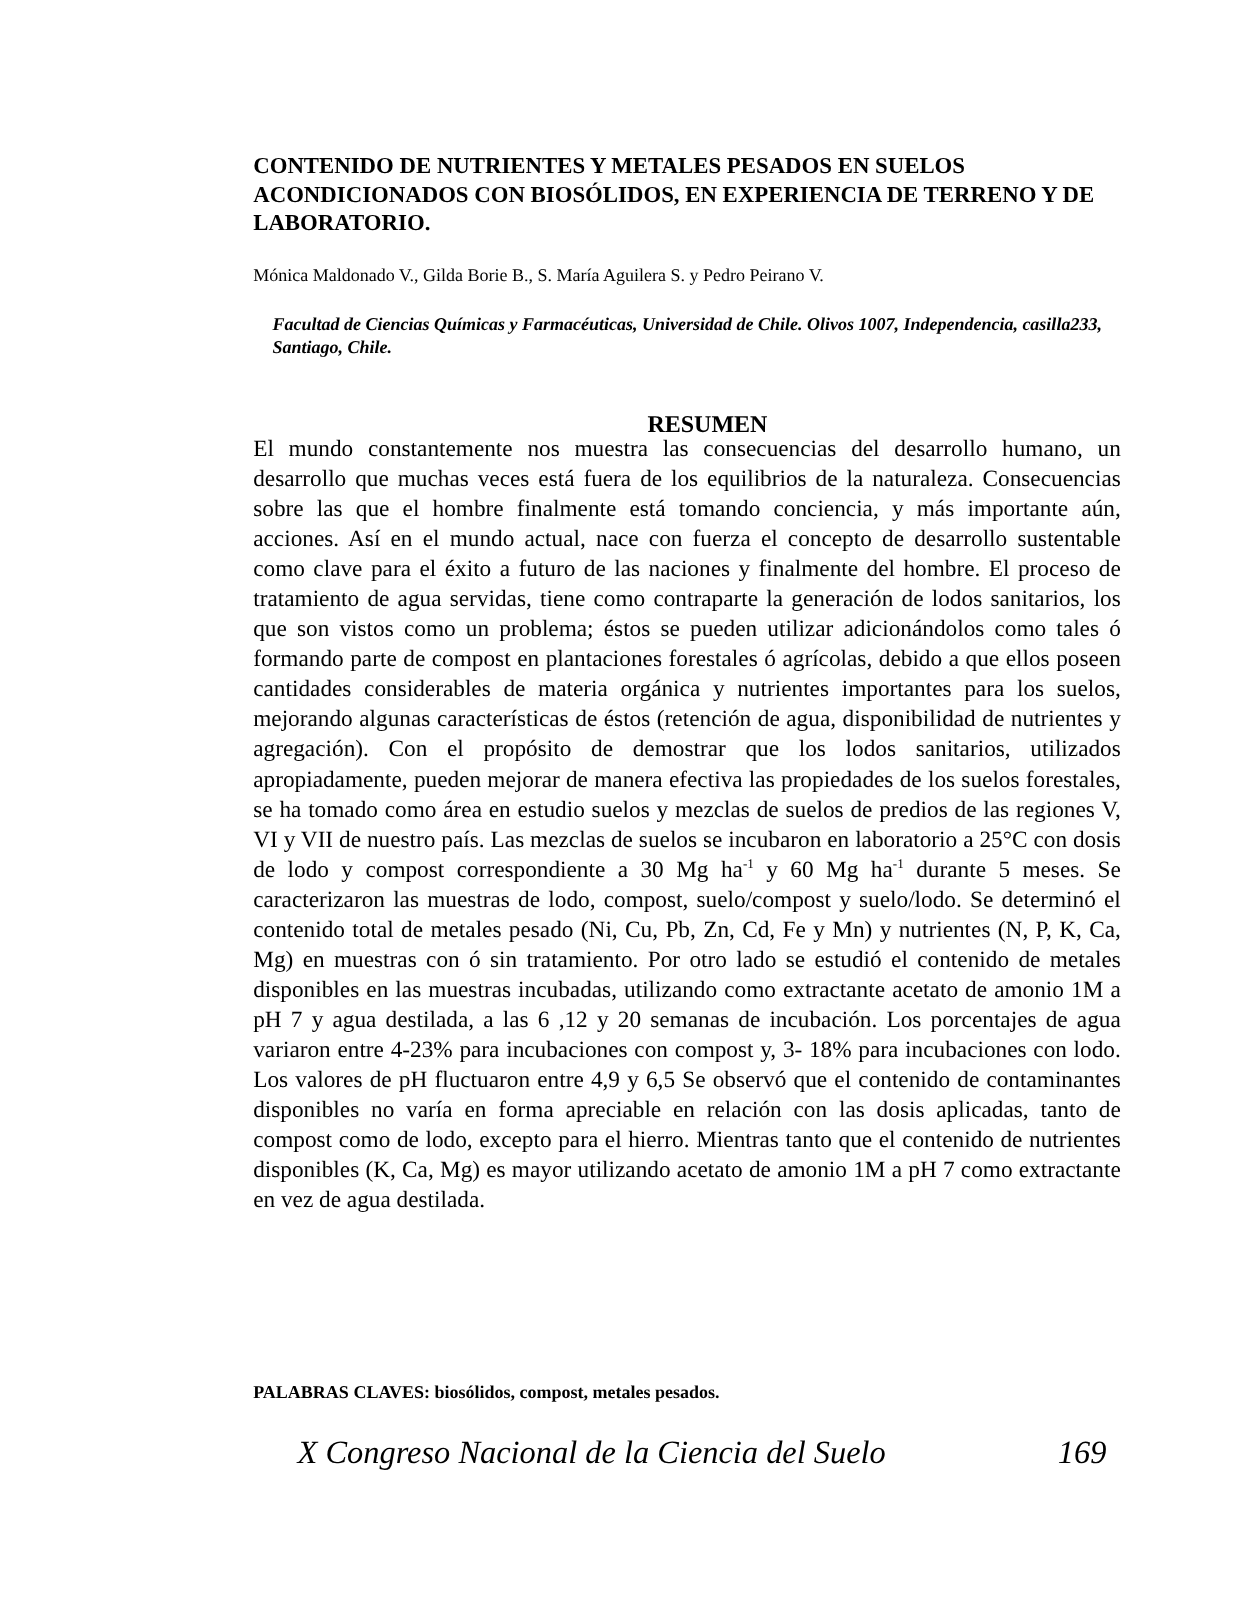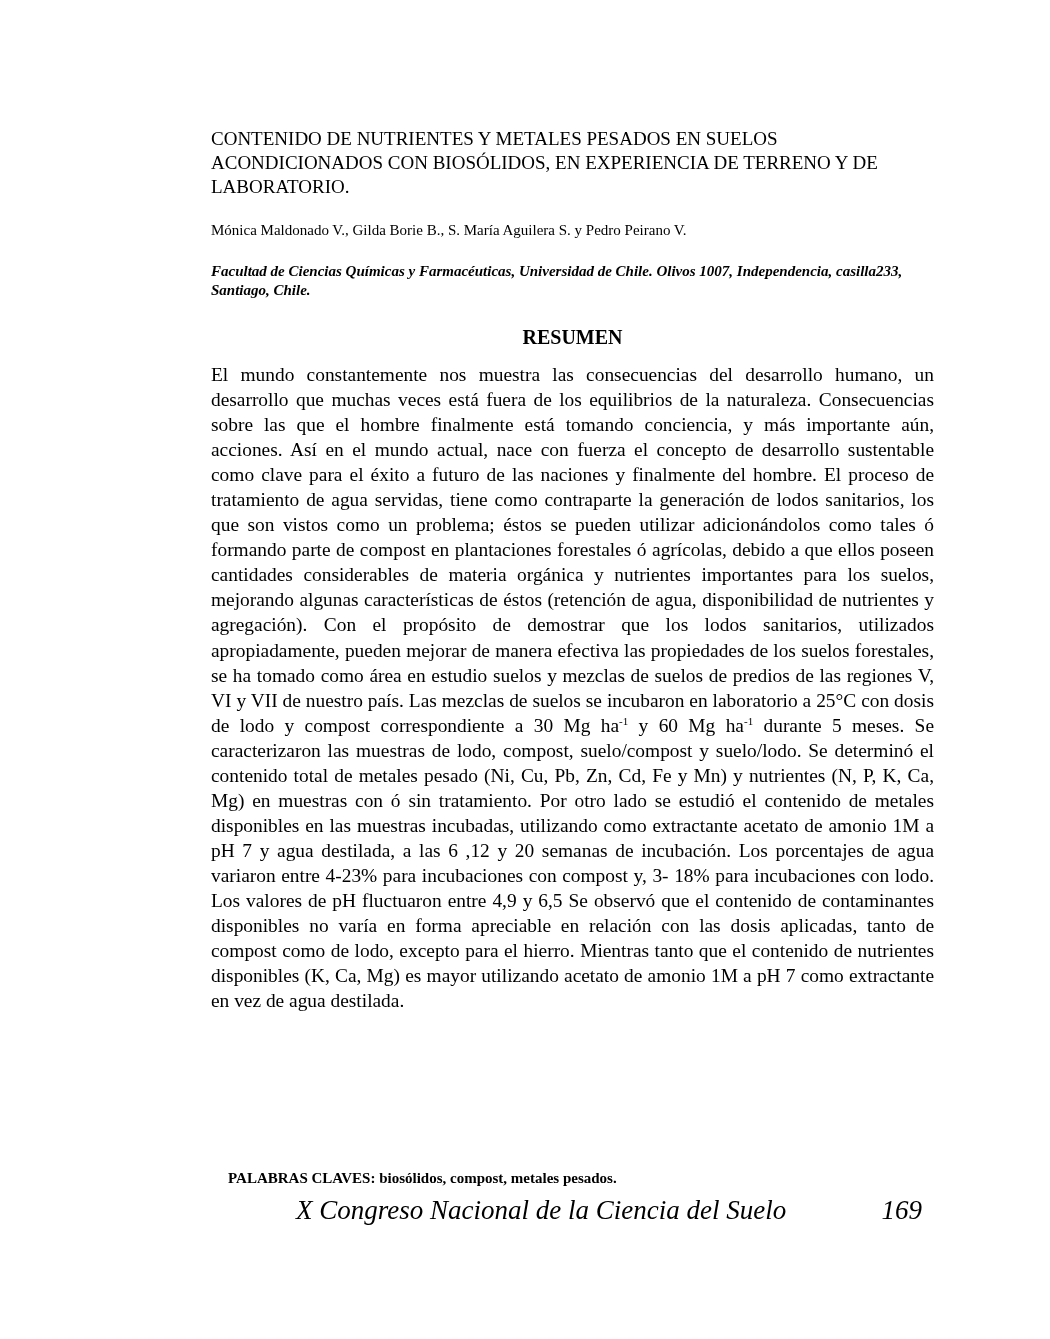--- a/index.html
+++ b/index.html
@@ -1,26 +1,26 @@
 <!DOCTYPE html>
 <html><head>
 <meta charset="utf-8">
 <style>
   html, body { margin: 0; padding: 0; background: #ffffff; }
   body { width: 1050px; height: 1339px; position: relative; overflow: hidden; font-family: "Liberation Serif", serif; color: #000; }
   .page { position: absolute; left: 211px; top: 0; width: 723px; }
-  .title { position: absolute; top: 127px; left: 0; width: 723px; font-weight: normal; font-size: 19px; line-height: 24px; margin: 0; }
+  .title { position: absolute; top: 127px; left: 0; width: 723px; font-weight: bold; font-size: 19px; line-height: 24px; margin: 0; }
   .authors { position: absolute; top: 221px; left: 0; font-weight: normal; font-size: 15px; line-height: 18px; margin: 0; }
-  .affil { position: absolute; top: 262px; left: 0; width: 723px; font-style: italic; font-weight: bold; font-size: 15px; line-height: 19px; margin: 0; }
-  .heading { position: absolute; top: 325px; left: 0; width: 723px; text-align: center; font-weight: bold; font-size: 20px; line-height: 24px; margin: 0; }
+  .affil { position: absolute; top: 262px; left: 16px; width: 723px; font-style: italic; font-weight: bold; font-size: 15px; line-height: 19px; margin: 0; }
+  .heading { position: absolute; top: 325px; left: 0; width: 723px; text-align: center; font-weight: bold; font-size: 20px; line-height: 24px; margin: 17px; }
   .abstract { position: absolute; top: 362px; left: 0; width: 723px; font-size: 19.4px; line-height: 25.05px; text-align: justify; margin: 0; }
   .abstract sup { font-size: 11px; line-height: 0; }
-  .keywords { position: absolute; top: 1153px; left: 0; font-size: 15px; font-weight: bold; margin: 17px; }
+  .keywords { position: absolute; top: 1153px; left: 0; font-size: 15px; font-weight: bold; margin: 0; }
   .footer { position: absolute; top: 1193px; left: 37px; width: 686px; font-size: 27px; line-height: 34px; }
-  .footer .conf { font-style: italic; margin-left: 48px; }
+  .footer .conf { font-style: italic; }
   .footer .pg { position: absolute; right: 12px; top: 0; font-style: italic; }
 </style>
 </head>
 <body>
 
 <div class="page">
   <h1 class="title">CONTENIDO DE NUTRIENTES Y METALES PESADOS EN SUELOS ACONDICIONADOS CON BIOSÓLIDOS, EN EXPERIENCIA DE TERRENO Y DE LABORATORIO.</h1>
   <p class="authors">Mónica  Maldonado V., Gilda Borie B.,  S. María Aguilera S. y Pedro Peirano V.</p>
   <p class="affil">Facultad de Ciencias Químicas y Farmacéuticas, Universidad de Chile. Olivos 1007, Independencia, casilla233, Santiago, Chile.</p>
   <h2 class="heading">RESUMEN</h2>

